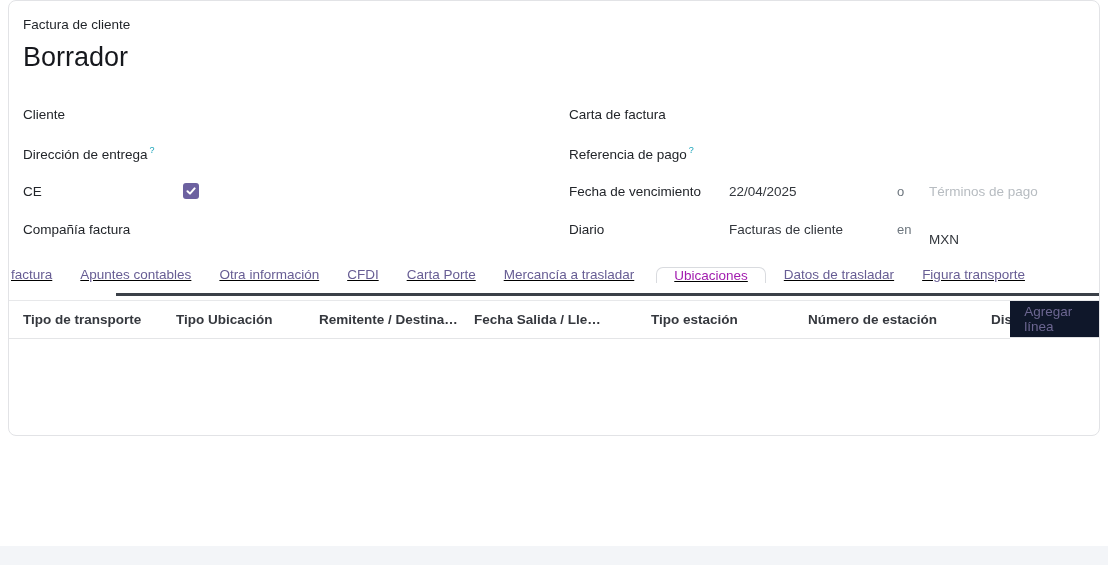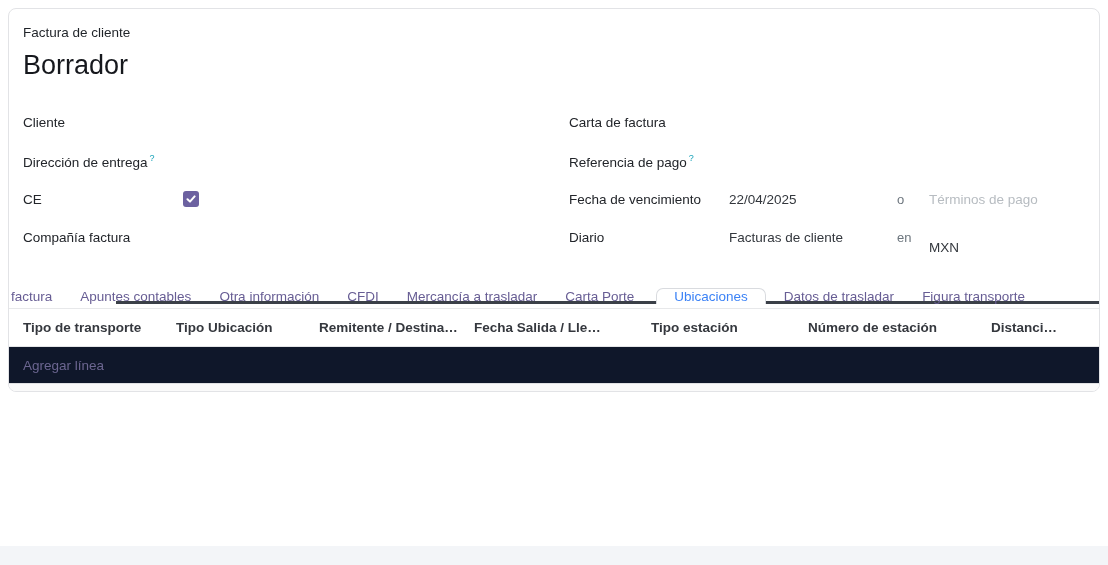--- a/index.html
+++ b/index.html
@@ -2,21 +2,21 @@
 <html><head>
 <meta charset="utf-8">
 <style>
   * { margin:0; padding:0; box-sizing:border-box; }
   html,body { width:1108px; height:565px; background:#ffffff; overflow:hidden;
               font-family:"Liberation Sans", sans-serif; }
 
   .stage { position:relative; width:1108px; height:565px; background:#fff; }
 
   
-  .card { position:absolute; left:8px; top:8px; width:1092px; height:384px;
+  .card { position:absolute; left:8px; top:0; width:1092px; height:436px;
           background:#fff; border:1px solid #e2e3e6; border-radius:8px; overflow:hidden; }
 
   .doc-type { position:absolute; left:14px; top:16px; font-size:13.5px; color:#1f2328; }
   .status-title { position:absolute; left:14px; top:40px; font-size:27px; color:#16181d; line-height:32px; }
 
   
   .fields { position:absolute; left:0; top:94px; width:1092px; }
   .fcol { position:absolute; top:0; }
   .fcol.left  { left:14px;  width:530px; }
   .fcol.right { left:560px; width:520px; }
@@ -28,30 +28,30 @@
   .fplaceholder { font-size:13.5px; color:#b7bcc1; }
   .fvalue2 { font-size:13.5px; color:#33373d;margin-top:20px; }
 
   .checkbox { width:16px; height:16px; border-radius:3px; background:#6c61a0;
               display:flex; align-items:center; justify-content:center; cursor:pointer; }
   .checkbox svg { display:block; }
 
   
   .tab-underline { position:absolute; left:107px; right:0; top:292px; height:3px; background:#3b4048; }
   .tabbar { position:absolute; left:0; top:266px; right:0; height:42px;
-            display:flex; align-items:center; z-index:2; }
+            display:flex; align-items:flex-start; z-index:2;text-decoration:underline; }
   .tab { display:flex; align-items:center; padding:0 14px; font-size:13.5px;
          color:#675d94; white-space:nowrap; cursor:pointer; }
   .tab.first { padding-left:2px; }
   .tab.active { background:#fff; border:1px solid #d9dbdf; border-bottom:none;
-                border-radius:7px 7px 0 0; color:#3b82f6; padding:0 17px; margin-left:8px; margin-right:4px; }
+                border-radius:7px 7px 0 0; color:#a21caf; padding:0 17px; margin-left:8px; margin-right:4px; }
 
   
   .list { position:absolute; left:0; top:299px; width:1092px; bottom:0;
-          border-top:1px solid #e7e8ea; display:flex; flex-direction:column; }
+          border-top:1px solid #e7e8ea; display:flex; flex-direction:row; }
   .thead { height:38px; min-height:38px; display:grid;
            grid-template-columns:153px 143px 155px 177px 157px 183px 1fr;
            padding-left:14px; align-items:center; border-bottom:1px solid #e4e5e7; background:#fff; }
   .th { font-size:13.5px; font-weight:700; color:#35383e; white-space:nowrap; overflow:hidden; padding-right:8px; }
   .add-line-row { height:37px; min-height:37px; display:flex; align-items:center;
                   background:#0f172a; border-bottom:1px solid #e0e1e3; padding-left:14px; cursor:pointer; }
   .add-line-label { font-size:13.5px; color:#6c6691; }
   .stripe { height:37px; min-height:37px; border-bottom:1px solid #eaebed; }
   .stripe.odd  { background:#fafafa; }
   .stripe.even { background:#ffffff; }
@@ -117,22 +117,22 @@
         </div>
       </div>
     </div>
 
     <div class="tab-underline"></div>
     <div class="tabbar">
       <span class="tab first">factura</span>
       <span class="tab">Apuntes contables</span>
       <span class="tab">Otra información</span>
       <span class="tab">CFDI</span>
+      <span class="tab">Carta Porte</span>
       <span class="tab">Mercancía a trasladar</span>
-      <span class="tab">Carta Porte</span>
       <span class="tab active">Ubicaciones</span>
       <span class="tab">Datos de trasladar</span>
       <span class="tab">Figura transporte</span>
     </div>
 
     <div class="list">
       <div class="thead">
         <span class="th">Tipo de transporte</span>
         <span class="th">Tipo Ubicación</span>
         <span class="th">Remitente / Destina…</span>

